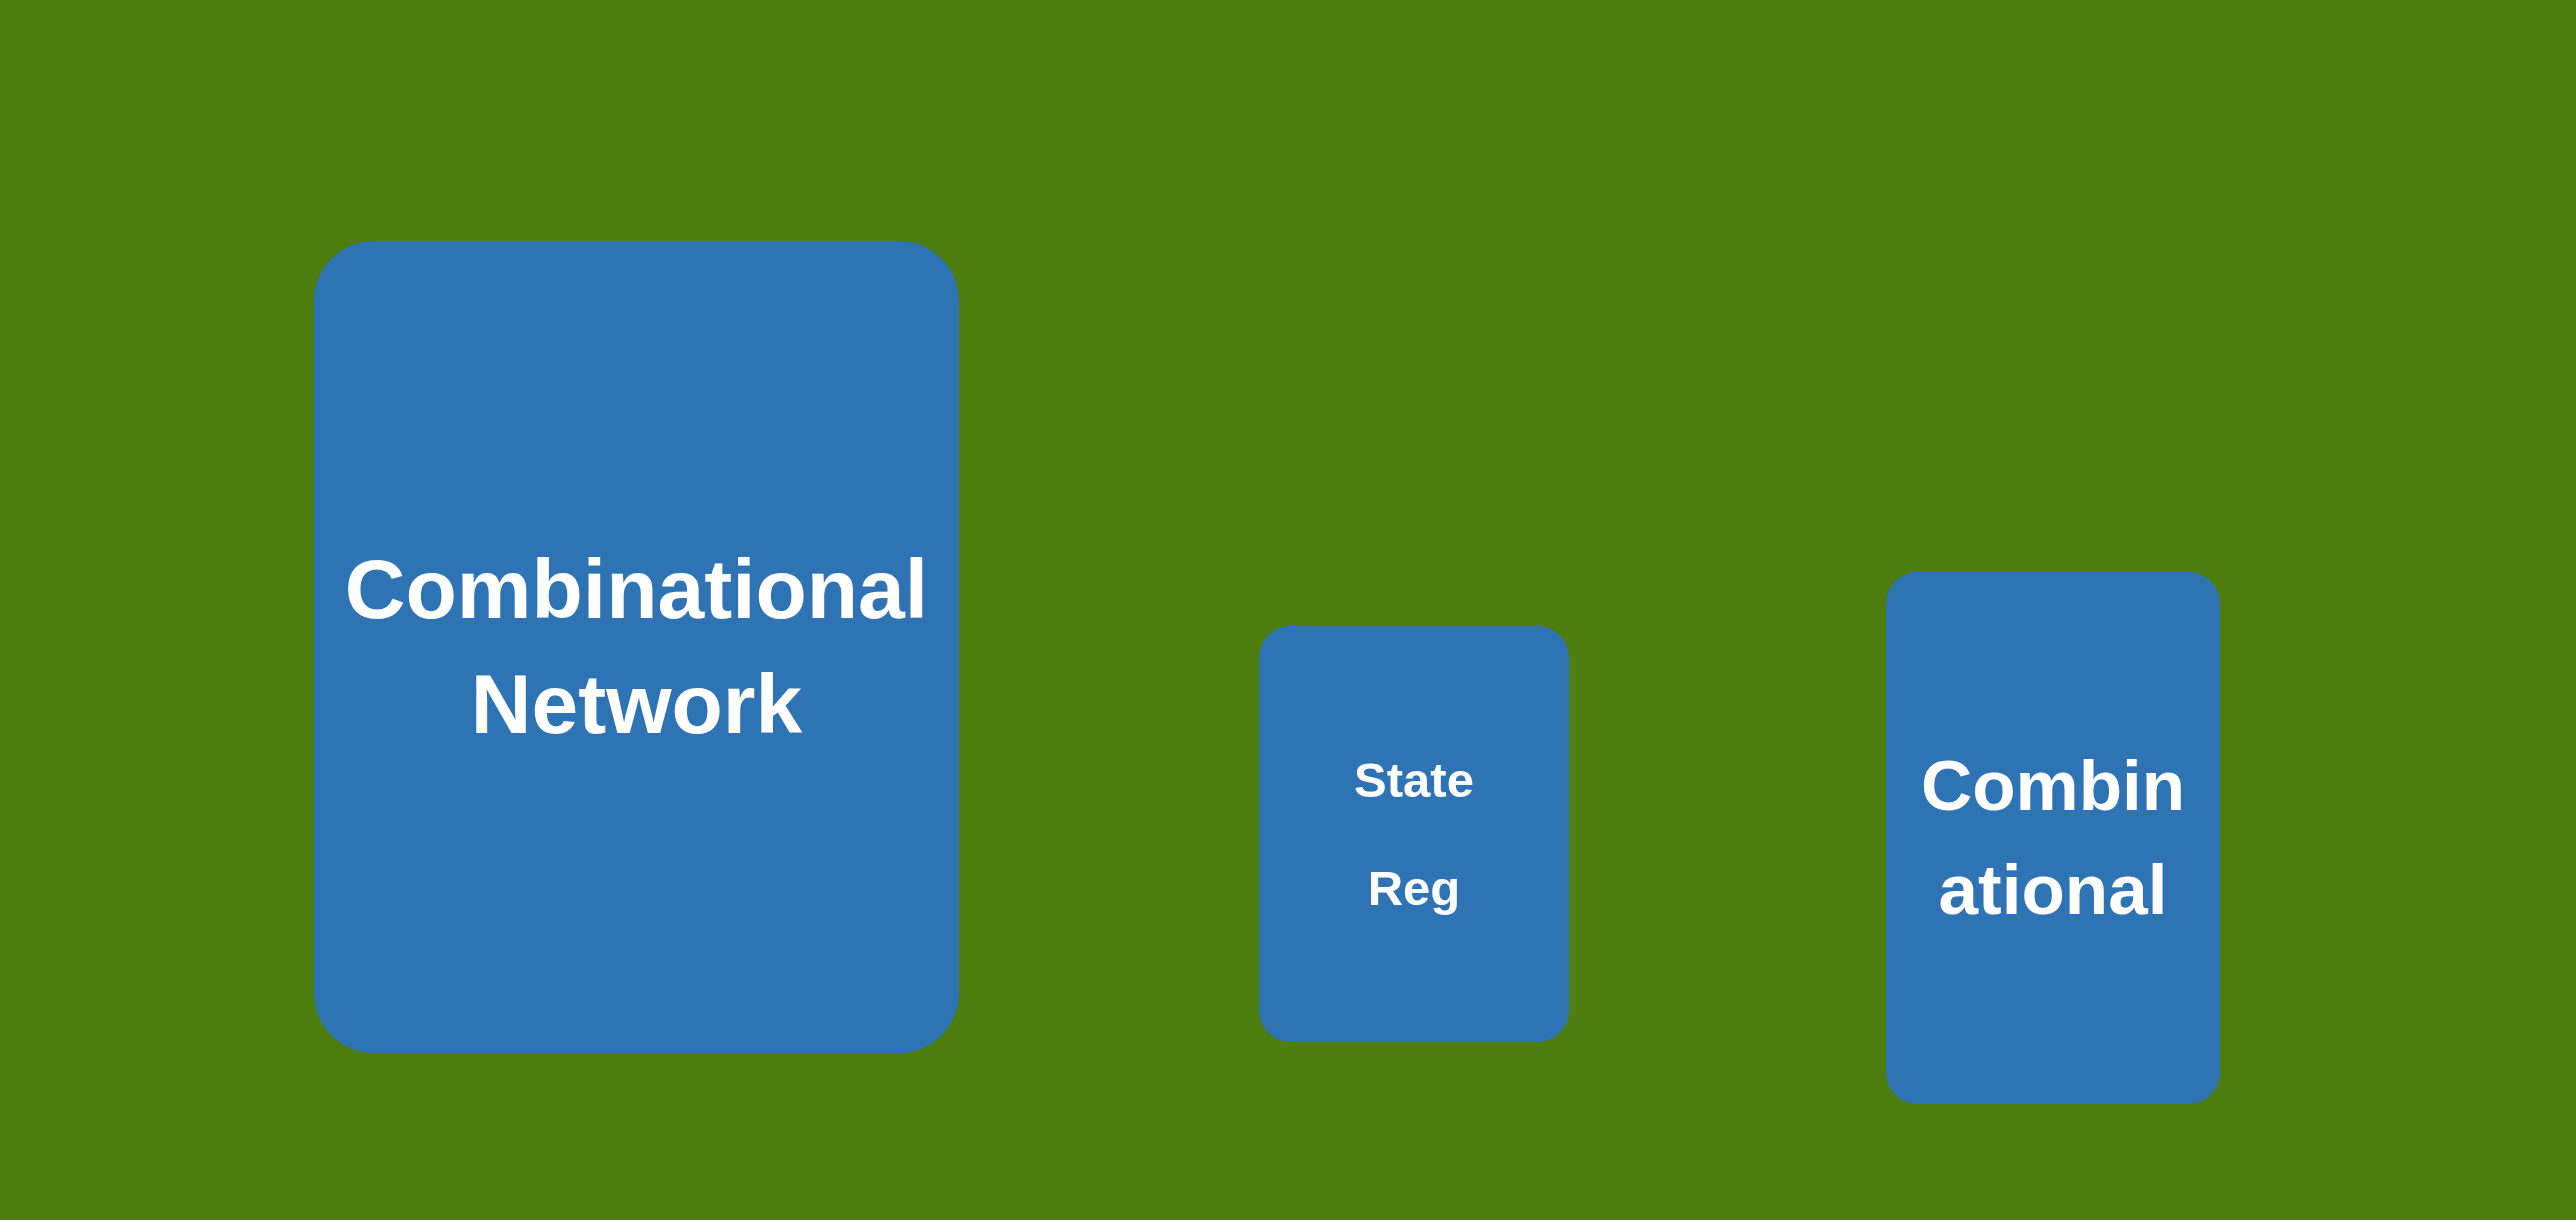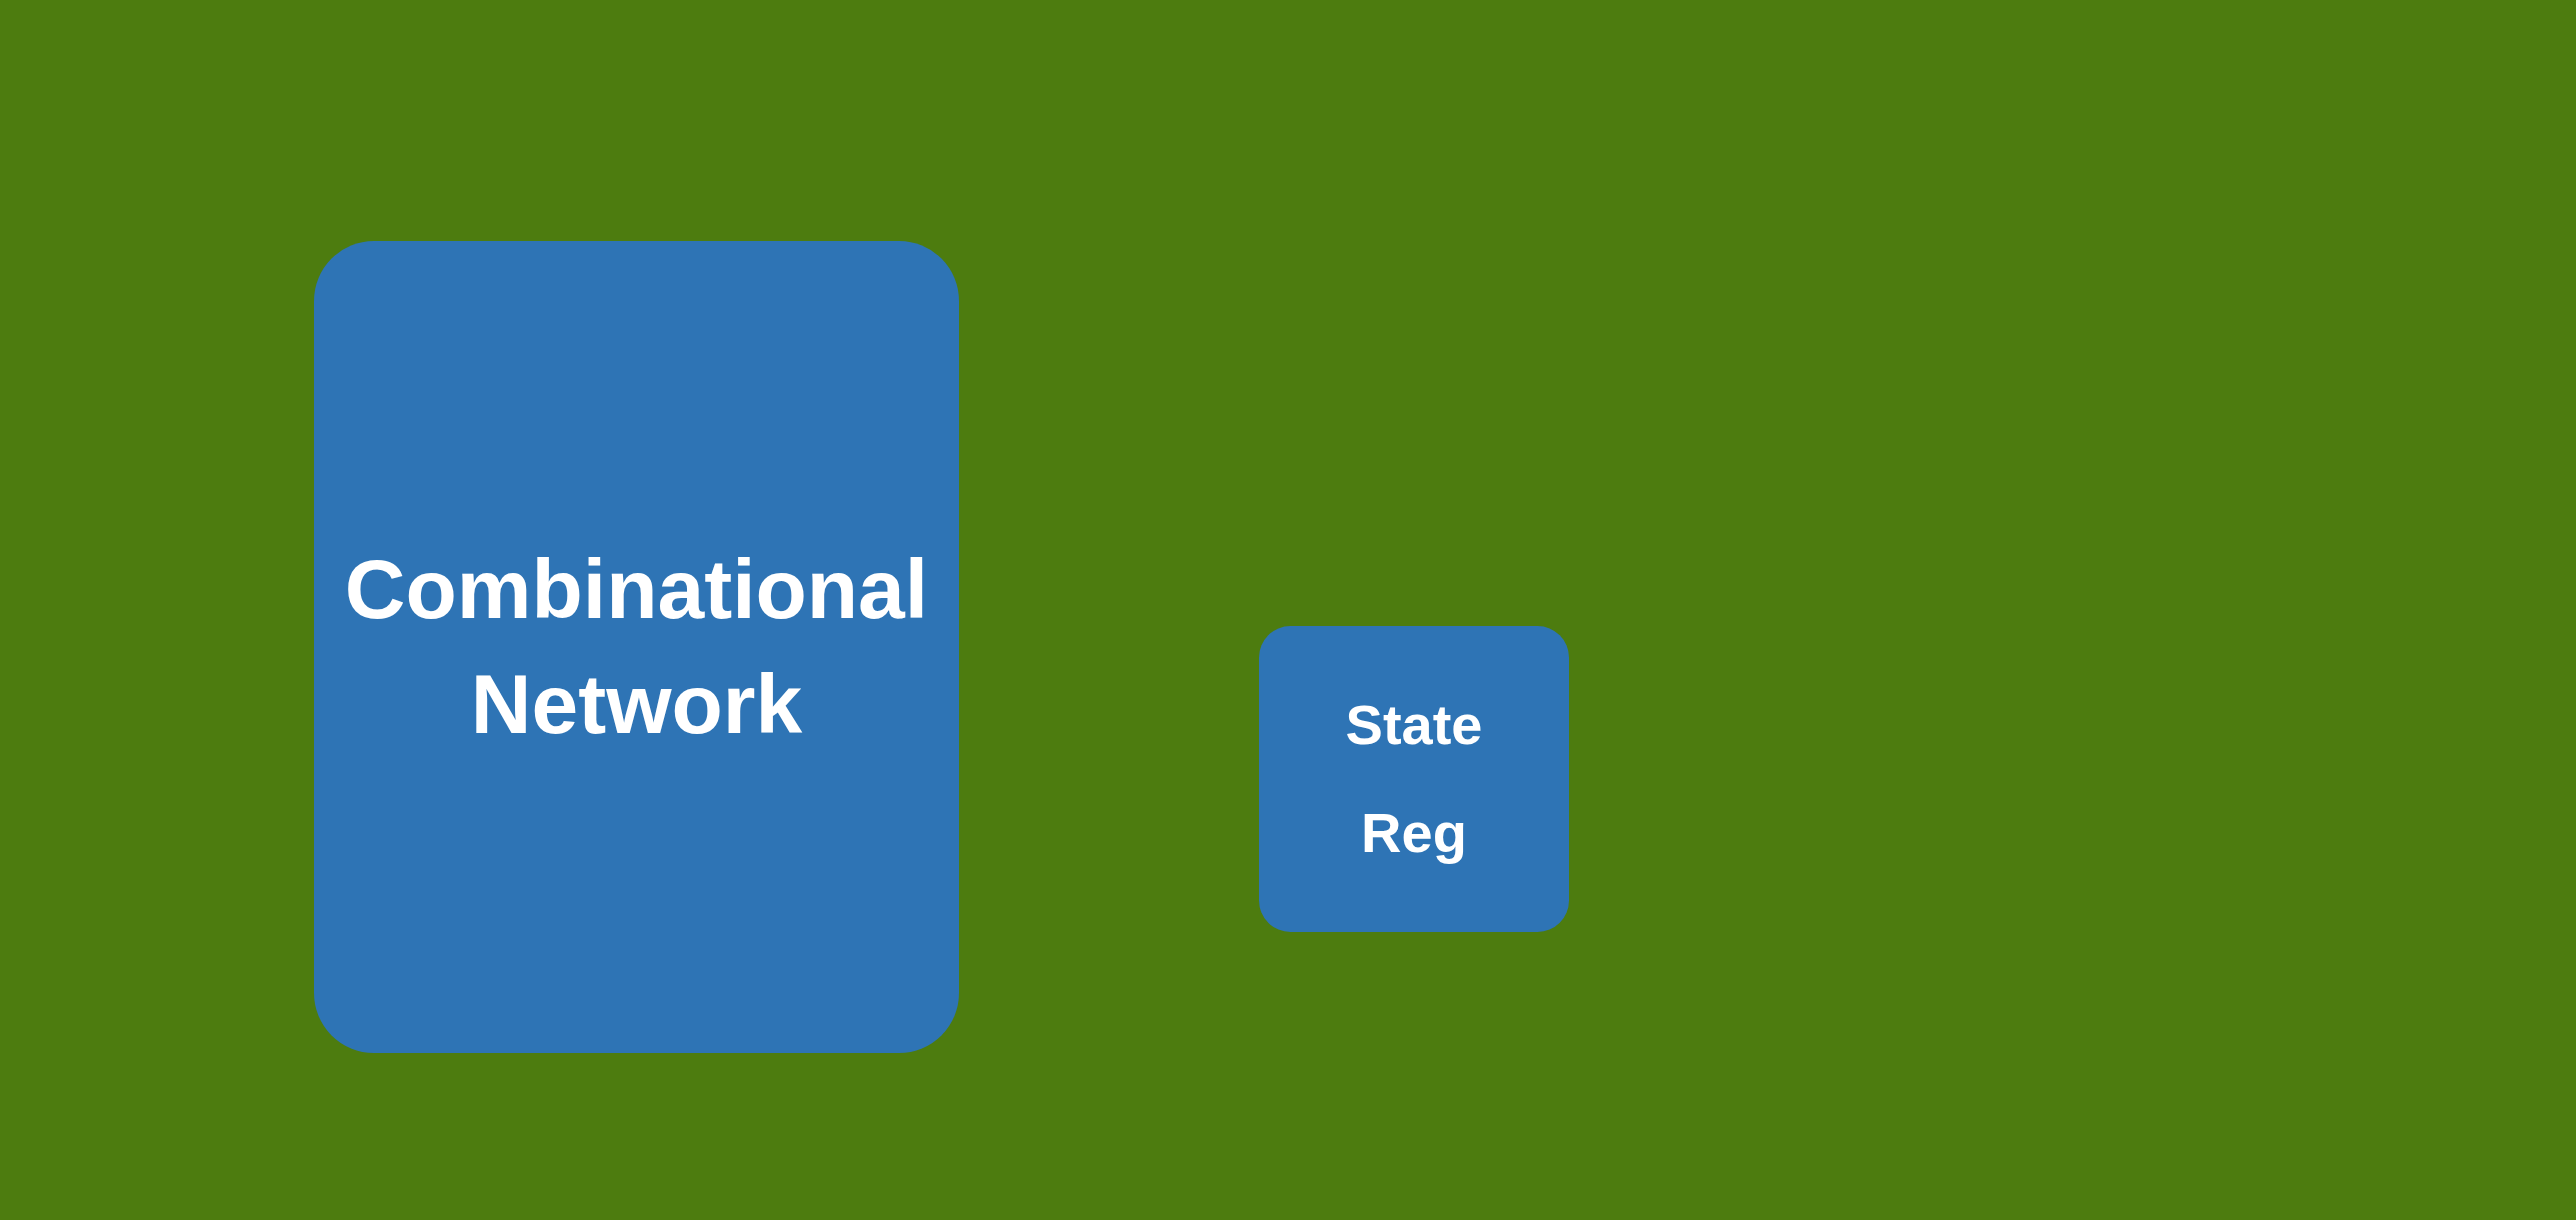--- a/index.html
+++ b/index.html
@@ -34,23 +34,23 @@
     width: 645px;
     height: 812px;
     border-radius: 60px;
     font-size: 84px;
     line-height: 115px;
   }
   #block-state-reg {
     left: 1259px;
     top: 626px;
     width: 310px;
-    height: 306px;
+    height: 416px;
     border-radius: 31.5px;
-    font-size: 56px;
+    font-size: 49px;
     line-height: 108px;
   }
   #block-combinational-small {
     left: 1886px;
     top: 572px;
     width: 334px;
     height: 532px;
     border-radius: 31.5px;
     font-size: 71px;
     line-height: 104px;
@@ -64,15 +64,19 @@
   <div id="block-combinational-network" class="block" style="background-color: rgb(46, 116, 181);">
     <span class="line" style="color: rgb(255, 255, 255);">Combinational</span>
     <span class="line" style="color: rgb(255, 255, 255);">Network</span>
   </div>
 
   <div id="block-state-reg" class="block" style="background-color: rgb(46, 116, 181);">
     <span class="line" style="color: rgb(255, 255, 255);">State</span>
     <span class="line" style="color: rgb(255, 255, 255);">Reg</span>
   </div>
 
+  <div id="block-combinational-small" class="block" style="background-color: rgb(46, 116, 181);">
+    <span class="line" style="color: rgb(255, 255, 255);">Combin</span>
+    <span class="line" style="color: rgb(255, 255, 255);">ational</span>
+  </div>
 
 </div>
 
 
 </body></html>

